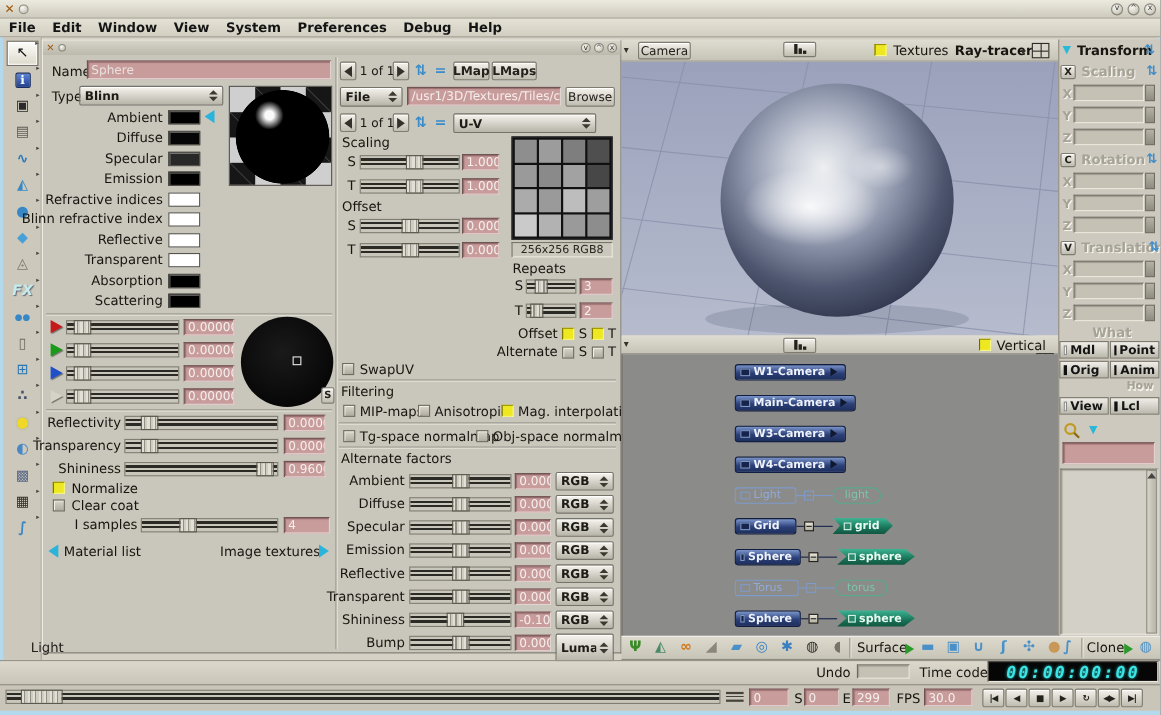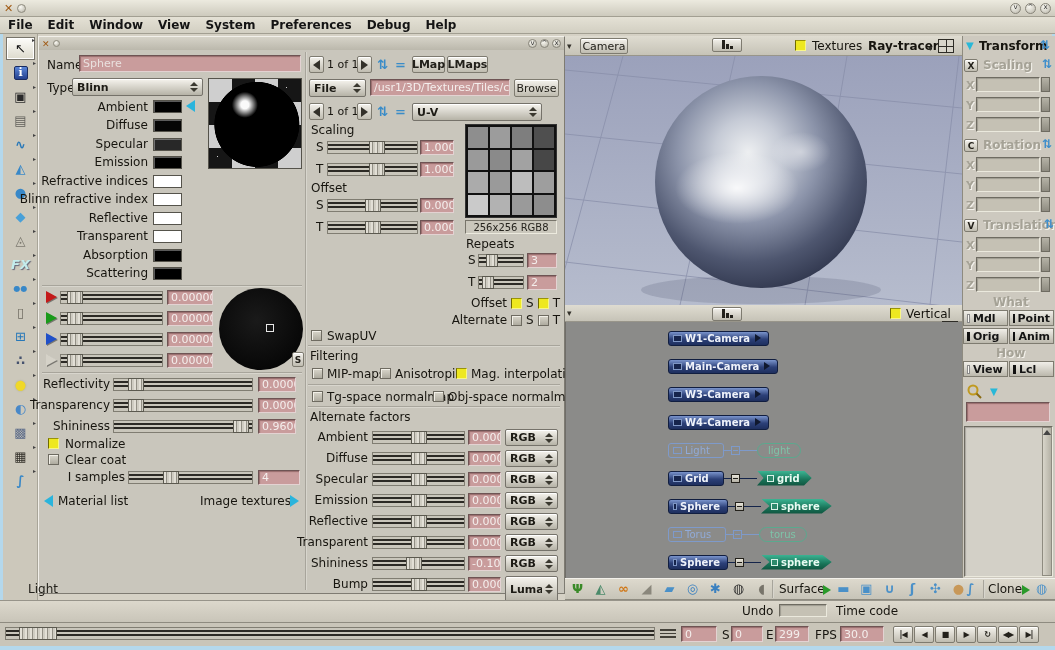--- a/index.html
+++ b/index.html
@@ -819,21 +819,21 @@
       <span>Point</span>
     </div>
   <div class="a wbt" style="left:963px;top:328px">
       <span class="ind"></span>
       <span>Orig</span>
     </div>
   <div class="a wbt" style="left:1009px;top:328px">
       <span class="ind"></span>
       <span>Anim</span>
     </div>
-  <span class="a emboss" style="left:996px;top:346px;font-size:12px">How</span>
+  <span class="a emboss" style="left:1024px;top:346px;font-size:10px">How</span>
   <div class="a wbt" style="left:963px;top:361px">
       <span class="ind on"></span>
       <span>View</span>
     </div>
   <div class="a wbt" style="left:1009px;top:361px">
       <span class="ind"></span>
       <span>Lcl</span>
     </div>
 
   <svg class="a" style="left:966px;top:384px" width="18" height="16">
@@ -845,20 +845,21 @@
   <div class="a inp" style="left:964px;top:426px;width:89px;height:151px;background:#d3d0c7"></div>
   <div class="a scroll" style="left:1042px;top:427px;width:10px;height:149px">
       <div class="sarr"></div>
     </div>
 
   <span class="a statL" style="left:28px;top:582px">Light</span>
   <div class="a statusrow"></div>
   <span class="a lbl" style="left:742px;top:604px">Undo</span>
   <div class="a inp" style="left:779px;top:604px;width:48px;height:13px"></div>
   <span class="a lbl" style="left:836px;top:604px">Time code</span>
+  <div class="a lcd" style="left:898px;top:601px;width:155px;height:19px">00:00:00:00</div>
 
   <div class="a timerow"></div>
   <div class="sl a" style="left:5px;top:627px;width:650px">
       <div class="h" style="--p:2%;width:38px"></div>
     </div>
   <div class="a slend" style="left:660px;top:629px"></div>
   <div class="a fld" style="left:681px;top:626px;width:36px;height:16px">0</div>
   <span class="a lbl" style="left:722px;top:628px">S</span>
   <div class="a fld" style="left:731px;top:626px;width:32px;height:16px">0</div>
   <span class="a lbl" style="left:766px;top:628px">E</span>

